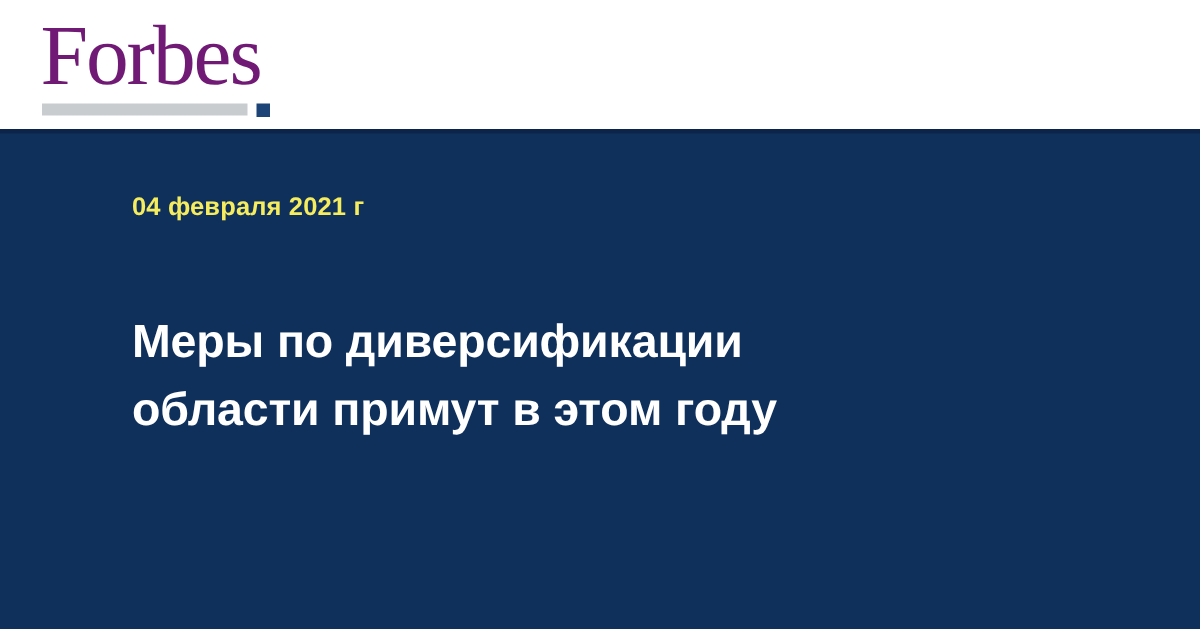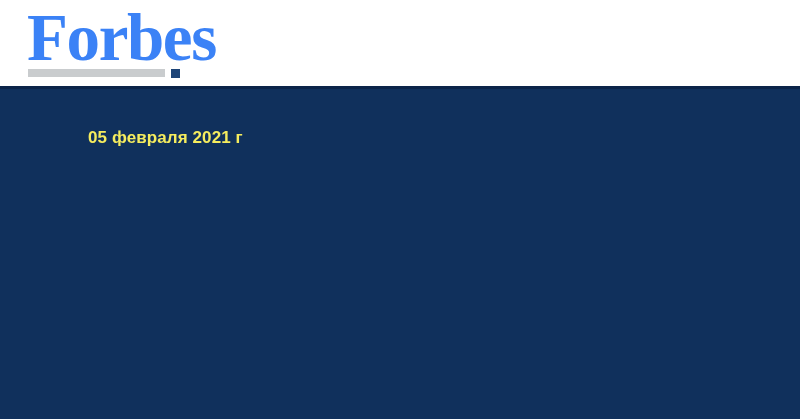--- a/index.html
+++ b/index.html
@@ -39,25 +39,25 @@
     top: 11px;
     width: 200px;
     height: 66px;
   }
 
   .logo-wordmark {
     position: absolute;
     left: 0;
     top: 0;
     font-family: "Liberation Serif", "DejaVu Serif", serif;
-    font-weight: 700;
-    font-size: 67px;
+    font-weight: 400;
+    font-size: 57px;
     line-height: 53px;
     letter-spacing: -1.4px;
-    color: #3b82f6;
+    color: #701a75;
     white-space: nowrap;
   }
 
   .logo-underbar {
     position: absolute;
     left: 1px;
     top: 58px;
     width: 137px;
     height: 8px;
     background: #c9ccce;
@@ -146,19 +146,21 @@
       <div class="logo-wordmark">Forbes</div>
       <div class="logo-underbar"></div>
       <div class="logo-kz-square"></div>
       <div class="logo-kz-text">KZ</div>
     </div>
   </div>
 
   <div class="content-band">
     <div class="content-band-topline"></div>
 
-    <div class="article-date">05 февраля 2021 г</div>
+    <div class="article-date">04 февраля 2021 г</div>
 
     <h1 class="article-title">
+      <span class="title-line">Меры по диверсификации</span>
+      <span class="title-line">области примут в этом году</span>
     </h1>
   </div>
 
 </div>
 
 </body></html>

